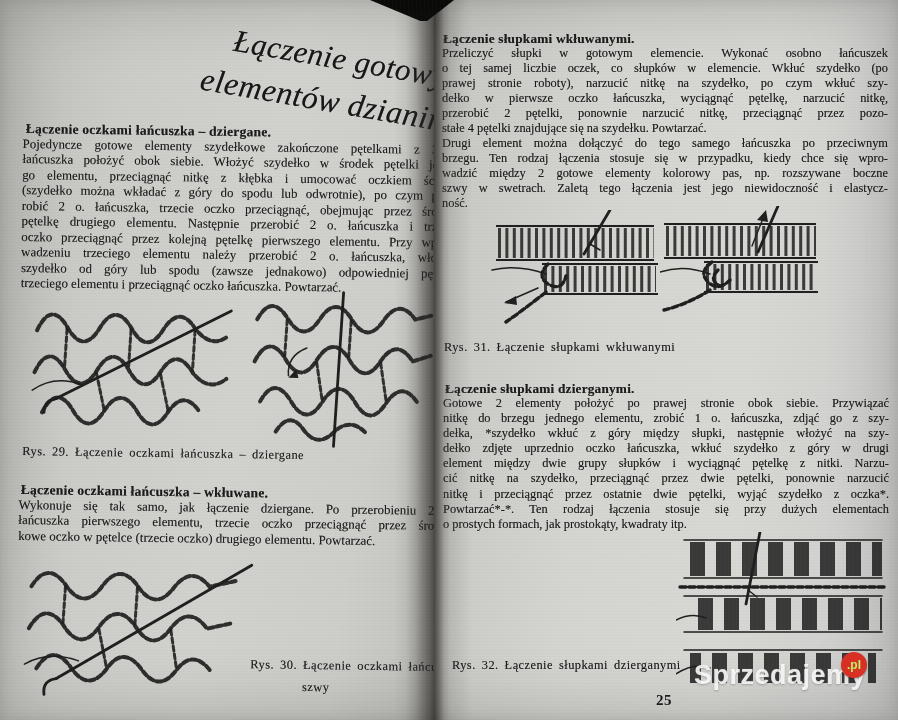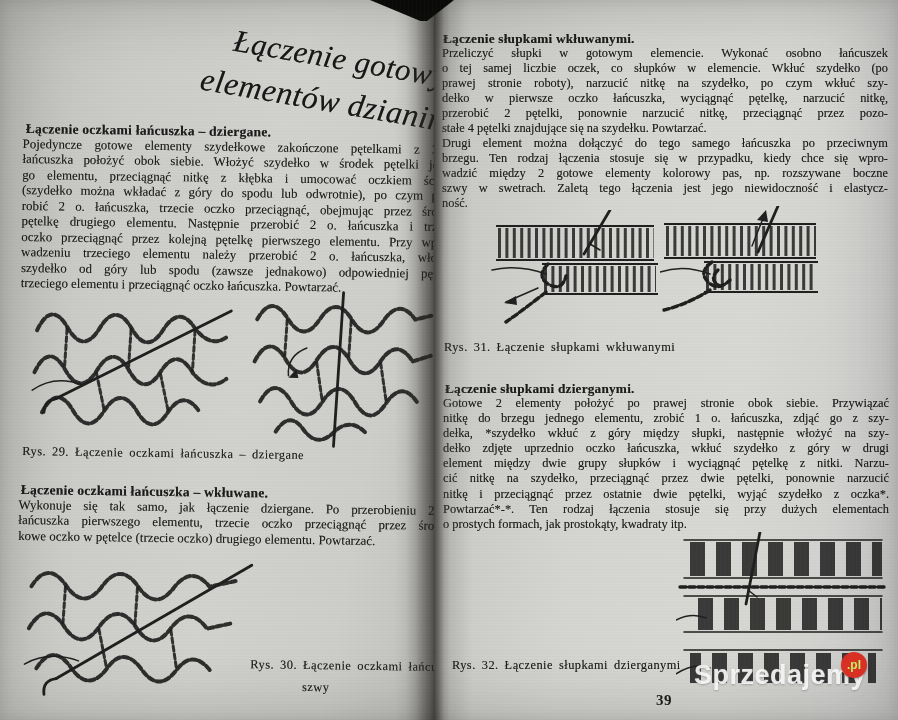--- a/index.html
+++ b/index.html
@@ -246,21 +246,21 @@
     <line class="teeth" x1="14" y1="82" x2="206" y2="82" stroke-width="32" stroke-dasharray="15 11" stroke-dashoffset="-8"></line>
     <line class="teeth" x1="14" y1="136" x2="200" y2="136" stroke-width="30" stroke-dasharray="15 11" stroke-dashoffset="4"></line>
     <line class="chaindash" x1="4" y1="55" x2="208" y2="55" stroke-width="10" stroke-dasharray="6.5 3.5"></line>
     <path class="solid" d="M84,0 L70,72"></path>
     <path class="thin" d="M72,58 l9,7"></path>
     <path class="thin" d="M0,88 q16,-8 30,-2 M0,142 q18,-12 34,-6"></path>
   </svg>
 
   <div class="caption" style="left:18px;top:658px;">Rys. 32. Łączenie słupkami dzierganymi</div>
 
-  <div class="pageno" style="left:222px;top:692px;">39</div>
+  <div class="pageno" style="left:222px;top:692px;">25</div>
 </div>
 
 <div class="gutter"></div>
 <div class="gutter-wedge"></div>
 <div class="grain"></div>
 <div class="vignette"></div>
 
 <div class="watermark">
   <span class="wm-text">Sprzedajemy</span>
   <span class="wm-badge">.pl</span>

